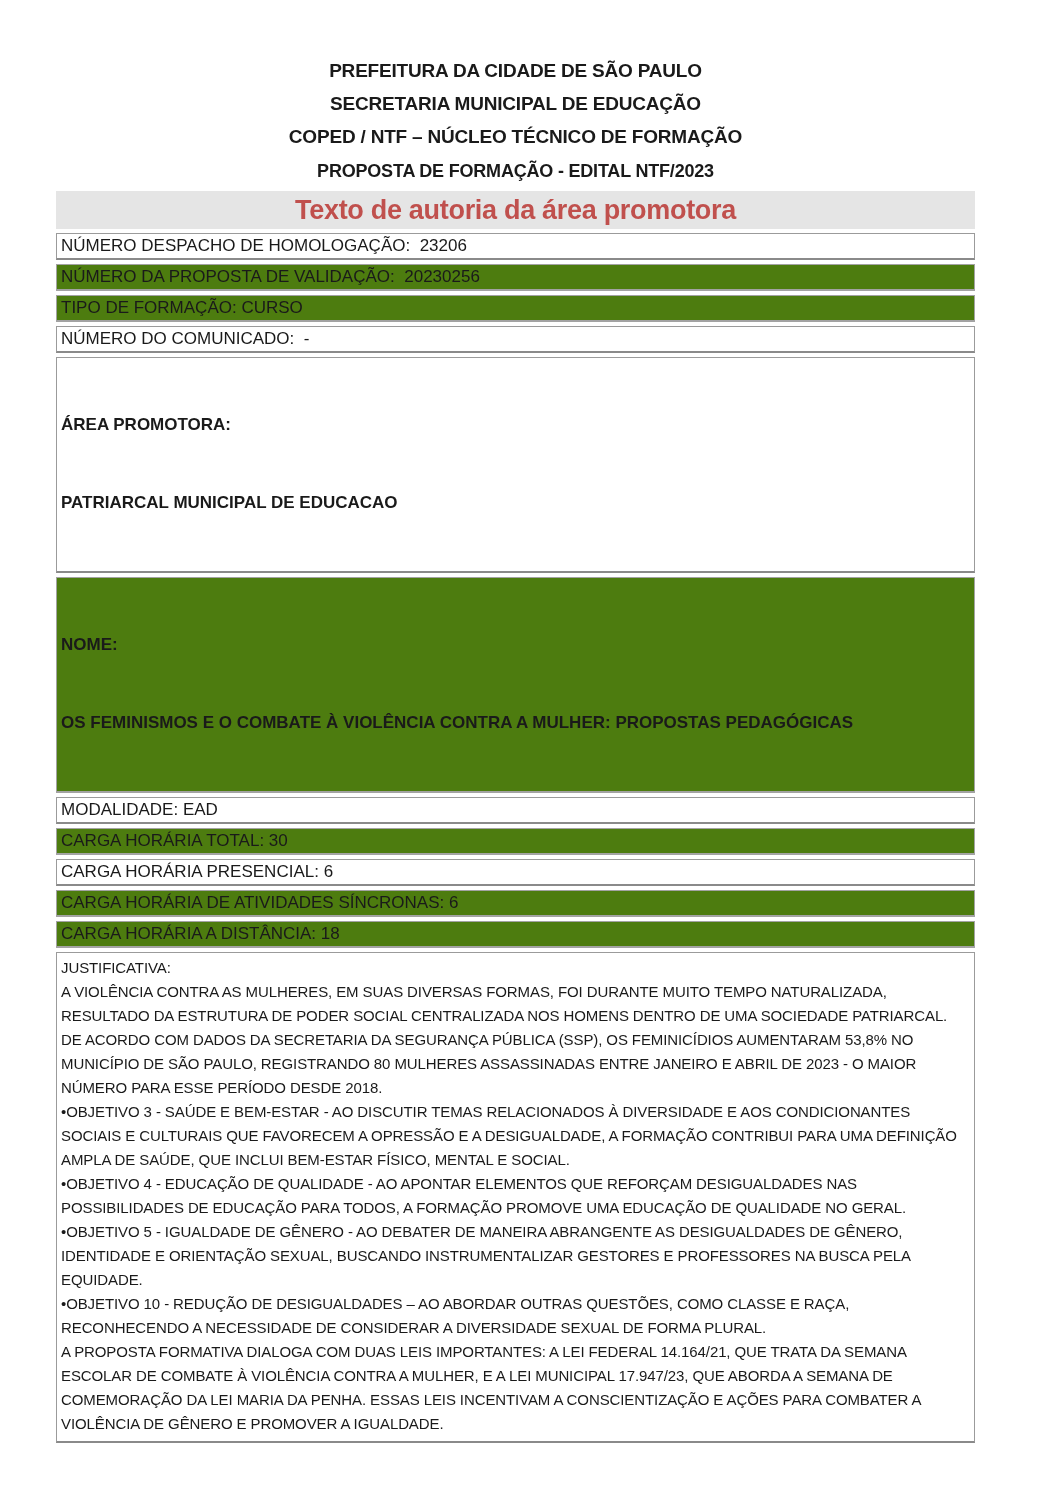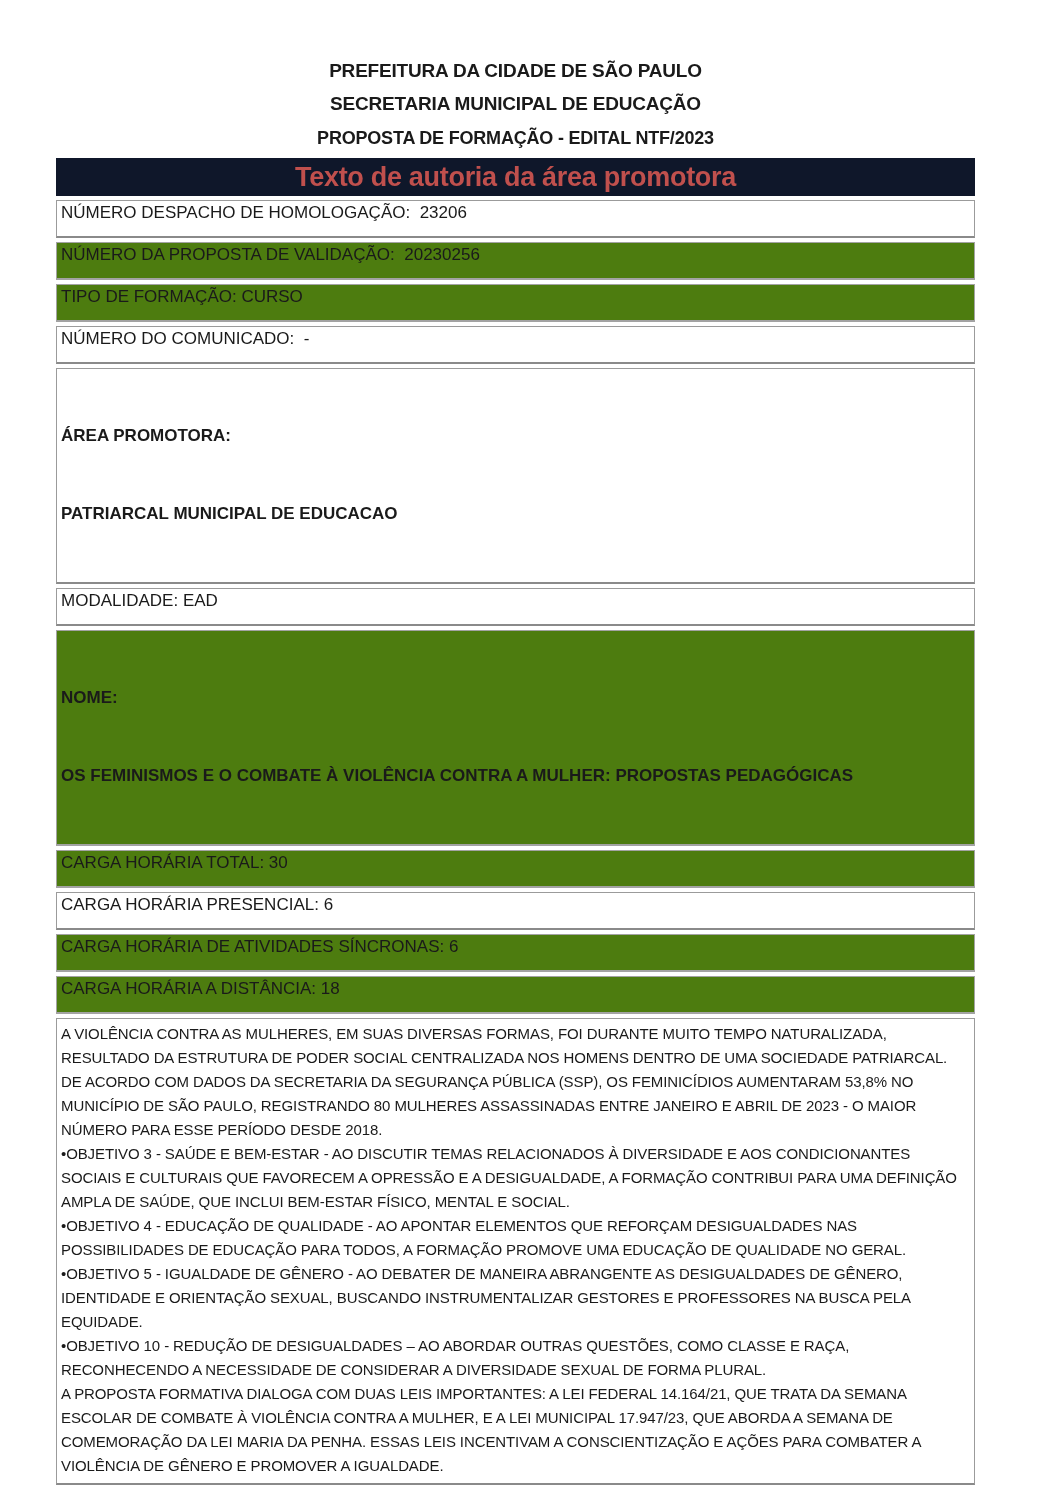--- a/index.html
+++ b/index.html
@@ -9,29 +9,29 @@
     overflow:hidden;
   }
   .page{position:relative;width:982px;height:1497px;overflow:hidden;text-decoration:underline;}
   .content{position:absolute;left:56px;top:0;width:919px;}
 
   .doc-header{margin-top:54px;text-align:center;font-weight:bold;letter-spacing:-0.2px;}
   .h-line{font-size:19px;line-height:33px;}
   .h-line-big{font-size:18px;line-height:36px;}
 
   .banner{
-    margin-top:2px;background:#0f172a;color:#C0504D;
+    margin-top:2px;background:#e5e5e5;color:#C0504D;
     text-align:center;font-weight:bold;font-size:27px;
     height:38px;line-height:38px;letter-spacing:-0.3px;
   }
 
   .row{
     margin-top:4px;
     border:1px solid #9b9b9b;border-bottom:2px solid #8a8a8a;
-    padding:1px 6px 12px 4px;
+    padding:1px 6px 1px 4px;
     font-size:17px;line-height:22px;
     white-space:pre-wrap;
     background:#ffffff;
   }
   .row.shaded{background:#4d7c0f;border-color:#a3a3a3;}
   .row.bold{font-weight:bold;}
   .row.twoline{line-height:26px;padding-top:2px;padding-bottom:3px;}
 
   .just{
     font-size:15px;line-height:24px;letter-spacing:-0.1px;
@@ -41,55 +41,57 @@
 </style>
 </head>
 <body>
 
 <div class="page">
   <div class="content">
 
     <div class="doc-header">
       <div class="h-line">PREFEITURA DA CIDADE DE SÃO PAULO</div>
       <div class="h-line">SECRETARIA MUNICIPAL DE EDUCAÇÃO</div>
+      <div class="h-line">COPED / NTF – NÚCLEO TÉCNICO DE FORMAÇÃO</div>
       <div class="h-line-big">PROPOSTA DE FORMAÇÃO - EDITAL NTF/2023</div>
     </div>
 
     <div class="banner">Texto de autoria da área promotora</div>
 
     <div class="row"><span>NÚMERO DESPACHO DE HOMOLOGAÇÃO:</span><span>  </span><span>23206</span></div>
 
     <div class="row shaded"><span>NÚMERO DA PROPOSTA DE VALIDAÇÃO:</span><span>  </span><span>20230256</span></div>
 
     <div class="row shaded"><span>TIPO DE FORMAÇÃO:</span><span> </span><span>CURSO</span></div>
 
     <div class="row"><span>NÚMERO DO COMUNICADO:</span><span>  </span><span>-</span></div>
 
     <div class="row bold twoline">
       <div>ÁREA PROMOTORA:</div>
       <div>PATRIARCAL MUNICIPAL DE EDUCACAO</div>
     </div>
 
-    <div class="row"><span>MODALIDADE:</span><span> </span><span>EAD</span></div>
-
     <div class="row shaded bold twoline">
       <div>NOME:</div>
       <div>OS FEMINISMOS E O COMBATE À VIOLÊNCIA CONTRA A MULHER: PROPOSTAS PEDAGÓGICAS</div>
     </div>
+
+    <div class="row"><span>MODALIDADE:</span><span> </span><span>EAD</span></div>
 
     <div class="row shaded"><span>CARGA HORÁRIA TOTAL:</span><span> </span><span>30</span></div>
 
     <div class="row"><span>CARGA HORÁRIA PRESENCIAL:</span><span> </span><span>6</span></div>
 
     <div class="row shaded"><span>CARGA HORÁRIA DE ATIVIDADES SÍNCRONAS:</span><span> </span><span>6</span></div>
 
 
     <div class="row shaded"><span>CARGA HORÁRIA A DISTÂNCIA:</span><span> </span><span>18</span></div>
 
     <div class="row just">
+      <div class="para">JUSTIFICATIVA:</div>
       <div class="para">A VIOLÊNCIA CONTRA AS MULHERES, EM SUAS DIVERSAS FORMAS, FOI DURANTE MUITO TEMPO NATURALIZADA, RESULTADO DA ESTRUTURA DE PODER SOCIAL CENTRALIZADA NOS HOMENS DENTRO DE UMA SOCIEDADE PATRIARCAL.</div>
       <div class="para">DE ACORDO COM DADOS DA SECRETARIA DA SEGURANÇA PÚBLICA (SSP), OS FEMINICÍDIOS AUMENTARAM 53,8% NO MUNICÍPIO DE SÃO PAULO, REGISTRANDO 80 MULHERES ASSASSINADAS ENTRE JANEIRO E ABRIL DE 2023 - O MAIOR NÚMERO PARA ESSE PERÍODO DESDE 2018.</div>
       <div class="para">•OBJETIVO 3 - SAÚDE E BEM-ESTAR - AO DISCUTIR TEMAS RELACIONADOS À DIVERSIDADE E AOS CONDICIONANTES SOCIAIS E CULTURAIS QUE FAVORECEM A OPRESSÃO E A DESIGUALDADE, A FORMAÇÃO CONTRIBUI PARA UMA DEFINIÇÃO AMPLA DE SAÚDE, QUE INCLUI BEM-ESTAR FÍSICO, MENTAL E SOCIAL.</div>
       <div class="para">•OBJETIVO 4 - EDUCAÇÃO DE QUALIDADE - AO APONTAR ELEMENTOS QUE REFORÇAM DESIGUALDADES NAS POSSIBILIDADES DE EDUCAÇÃO PARA TODOS, A FORMAÇÃO PROMOVE UMA EDUCAÇÃO DE QUALIDADE NO GERAL.</div>
       <div class="para">•OBJETIVO 5 - IGUALDADE DE GÊNERO - AO DEBATER DE MANEIRA ABRANGENTE AS DESIGUALDADES DE GÊNERO, IDENTIDADE E ORIENTAÇÃO SEXUAL, BUSCANDO INSTRUMENTALIZAR GESTORES E PROFESSORES NA BUSCA PELA EQUIDADE.</div>
       <div class="para">•OBJETIVO 10 - REDUÇÃO DE DESIGUALDADES – AO ABORDAR OUTRAS QUESTÕES, COMO CLASSE E RAÇA, RECONHECENDO A NECESSIDADE DE CONSIDERAR A DIVERSIDADE SEXUAL DE FORMA PLURAL.</div>
       <div class="para">A PROPOSTA FORMATIVA DIALOGA COM DUAS LEIS IMPORTANTES: A LEI FEDERAL 14.164/21, QUE TRATA DA SEMANA ESCOLAR DE COMBATE À VIOLÊNCIA CONTRA A MULHER, E A LEI MUNICIPAL 17.947/23, QUE ABORDA A SEMANA DE COMEMORAÇÃO DA LEI MARIA DA PENHA. ESSAS LEIS INCENTIVAM A CONSCIENTIZAÇÃO E AÇÕES PARA COMBATER A VIOLÊNCIA DE GÊNERO E PROMOVER A IGUALDADE.</div>
 
     </div>
 

